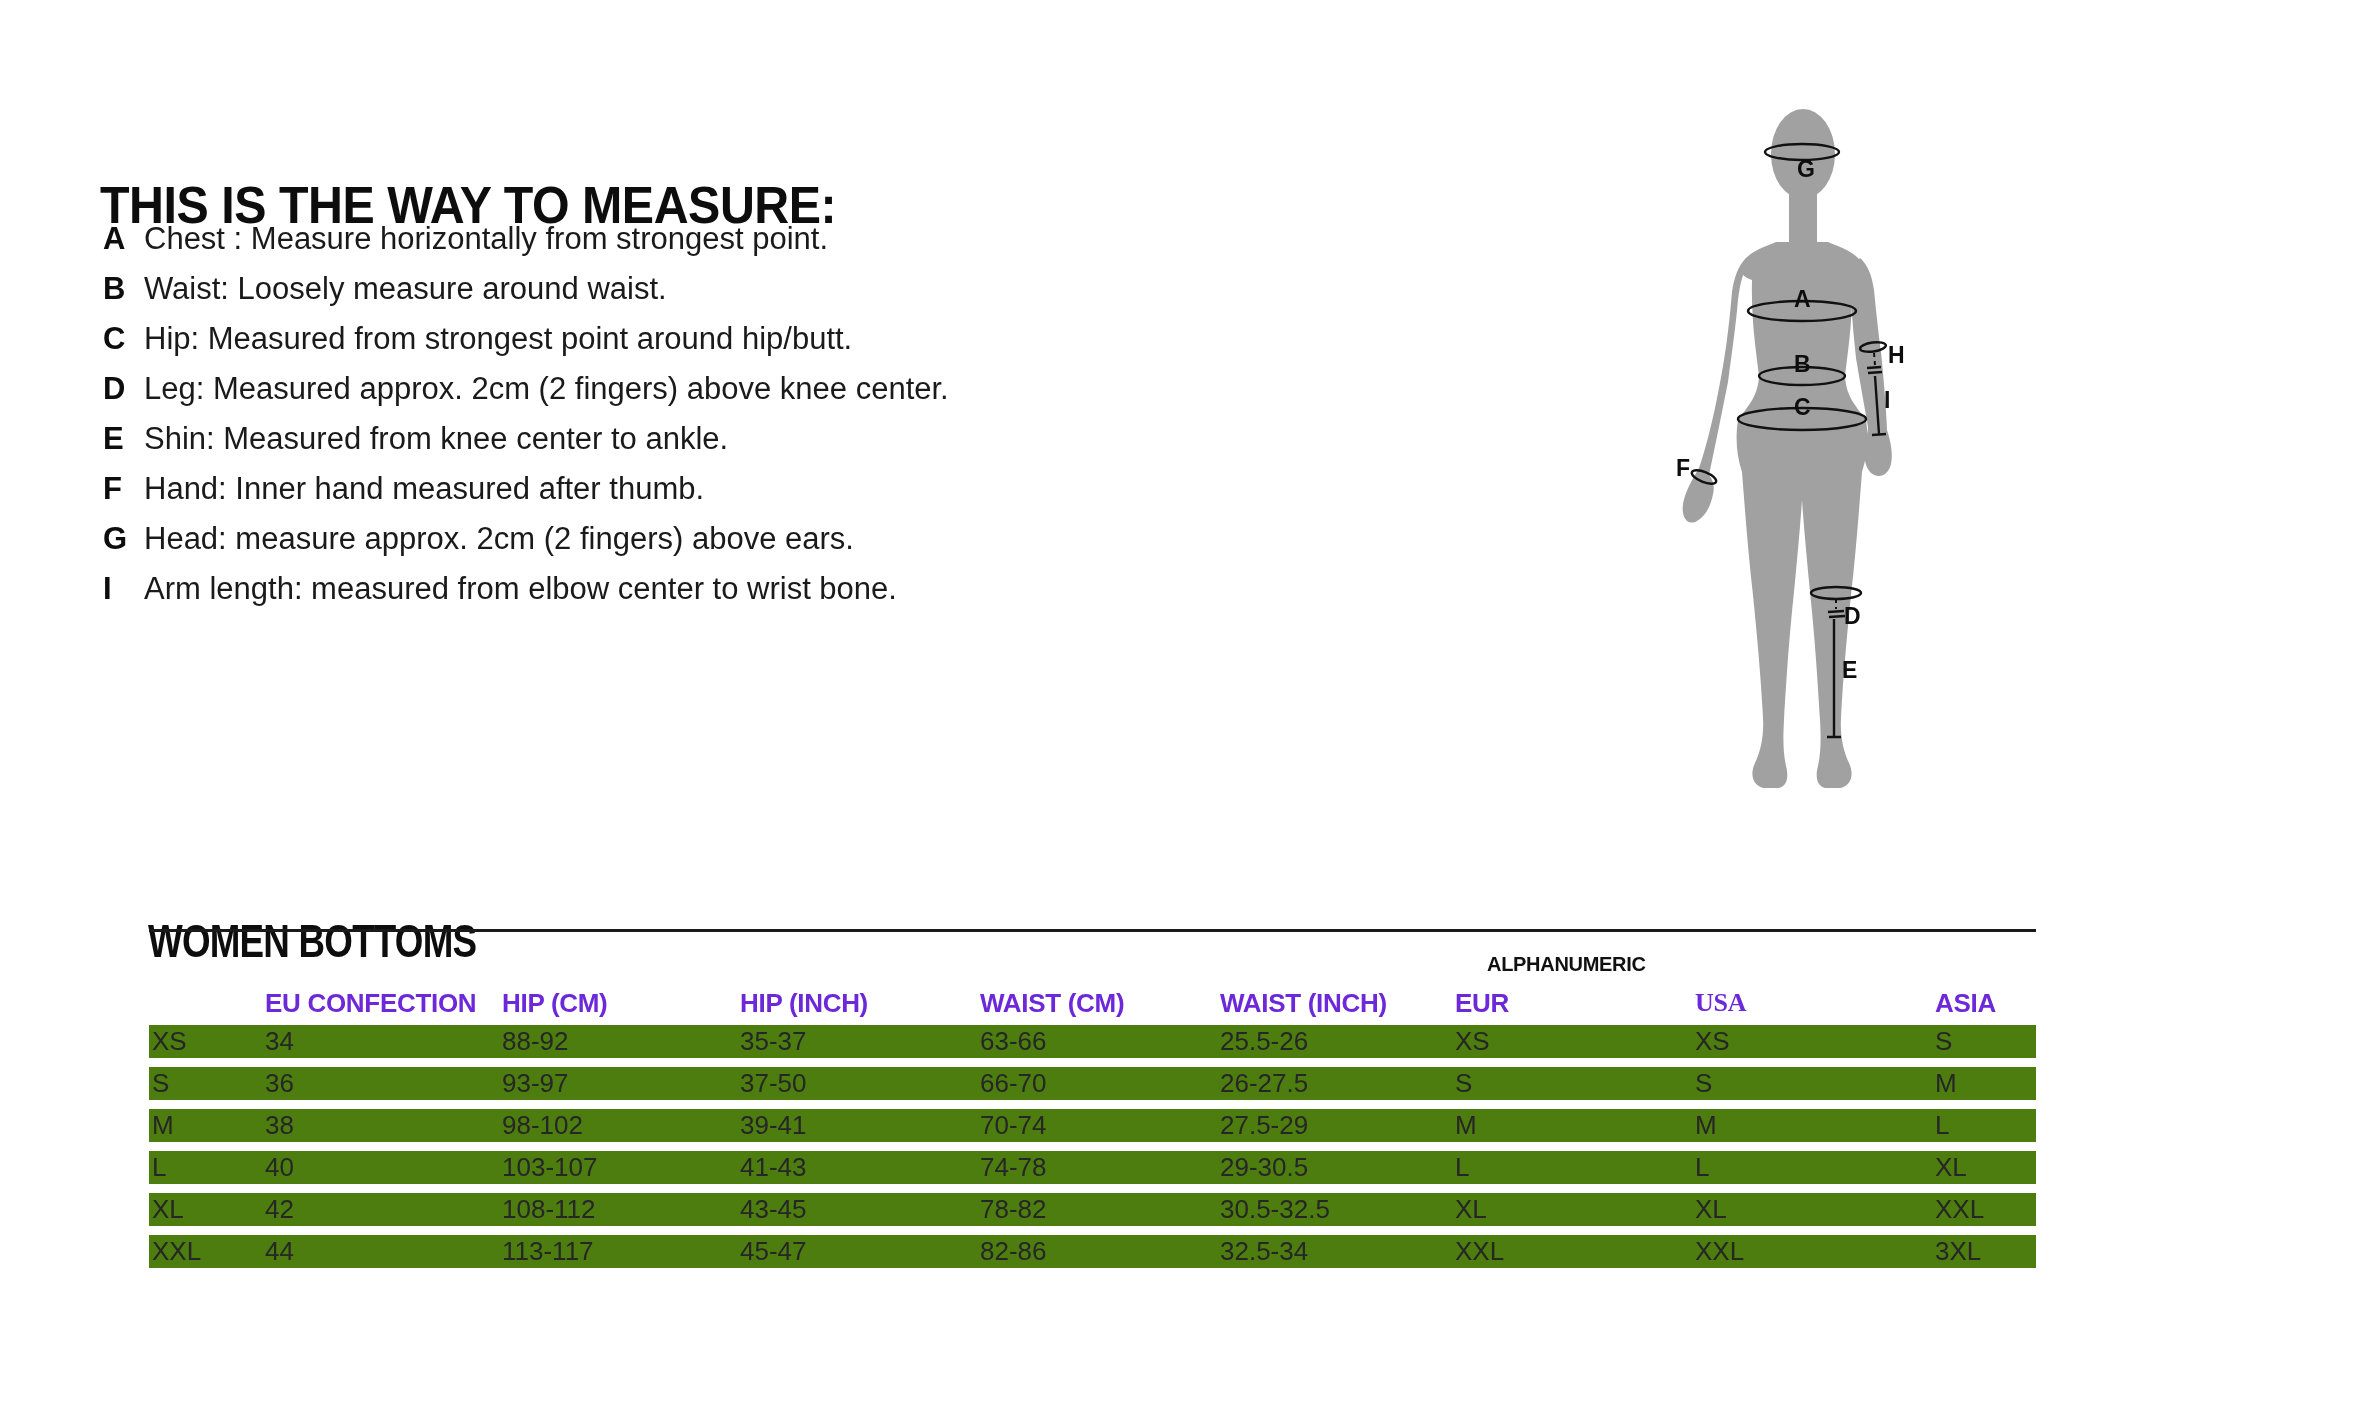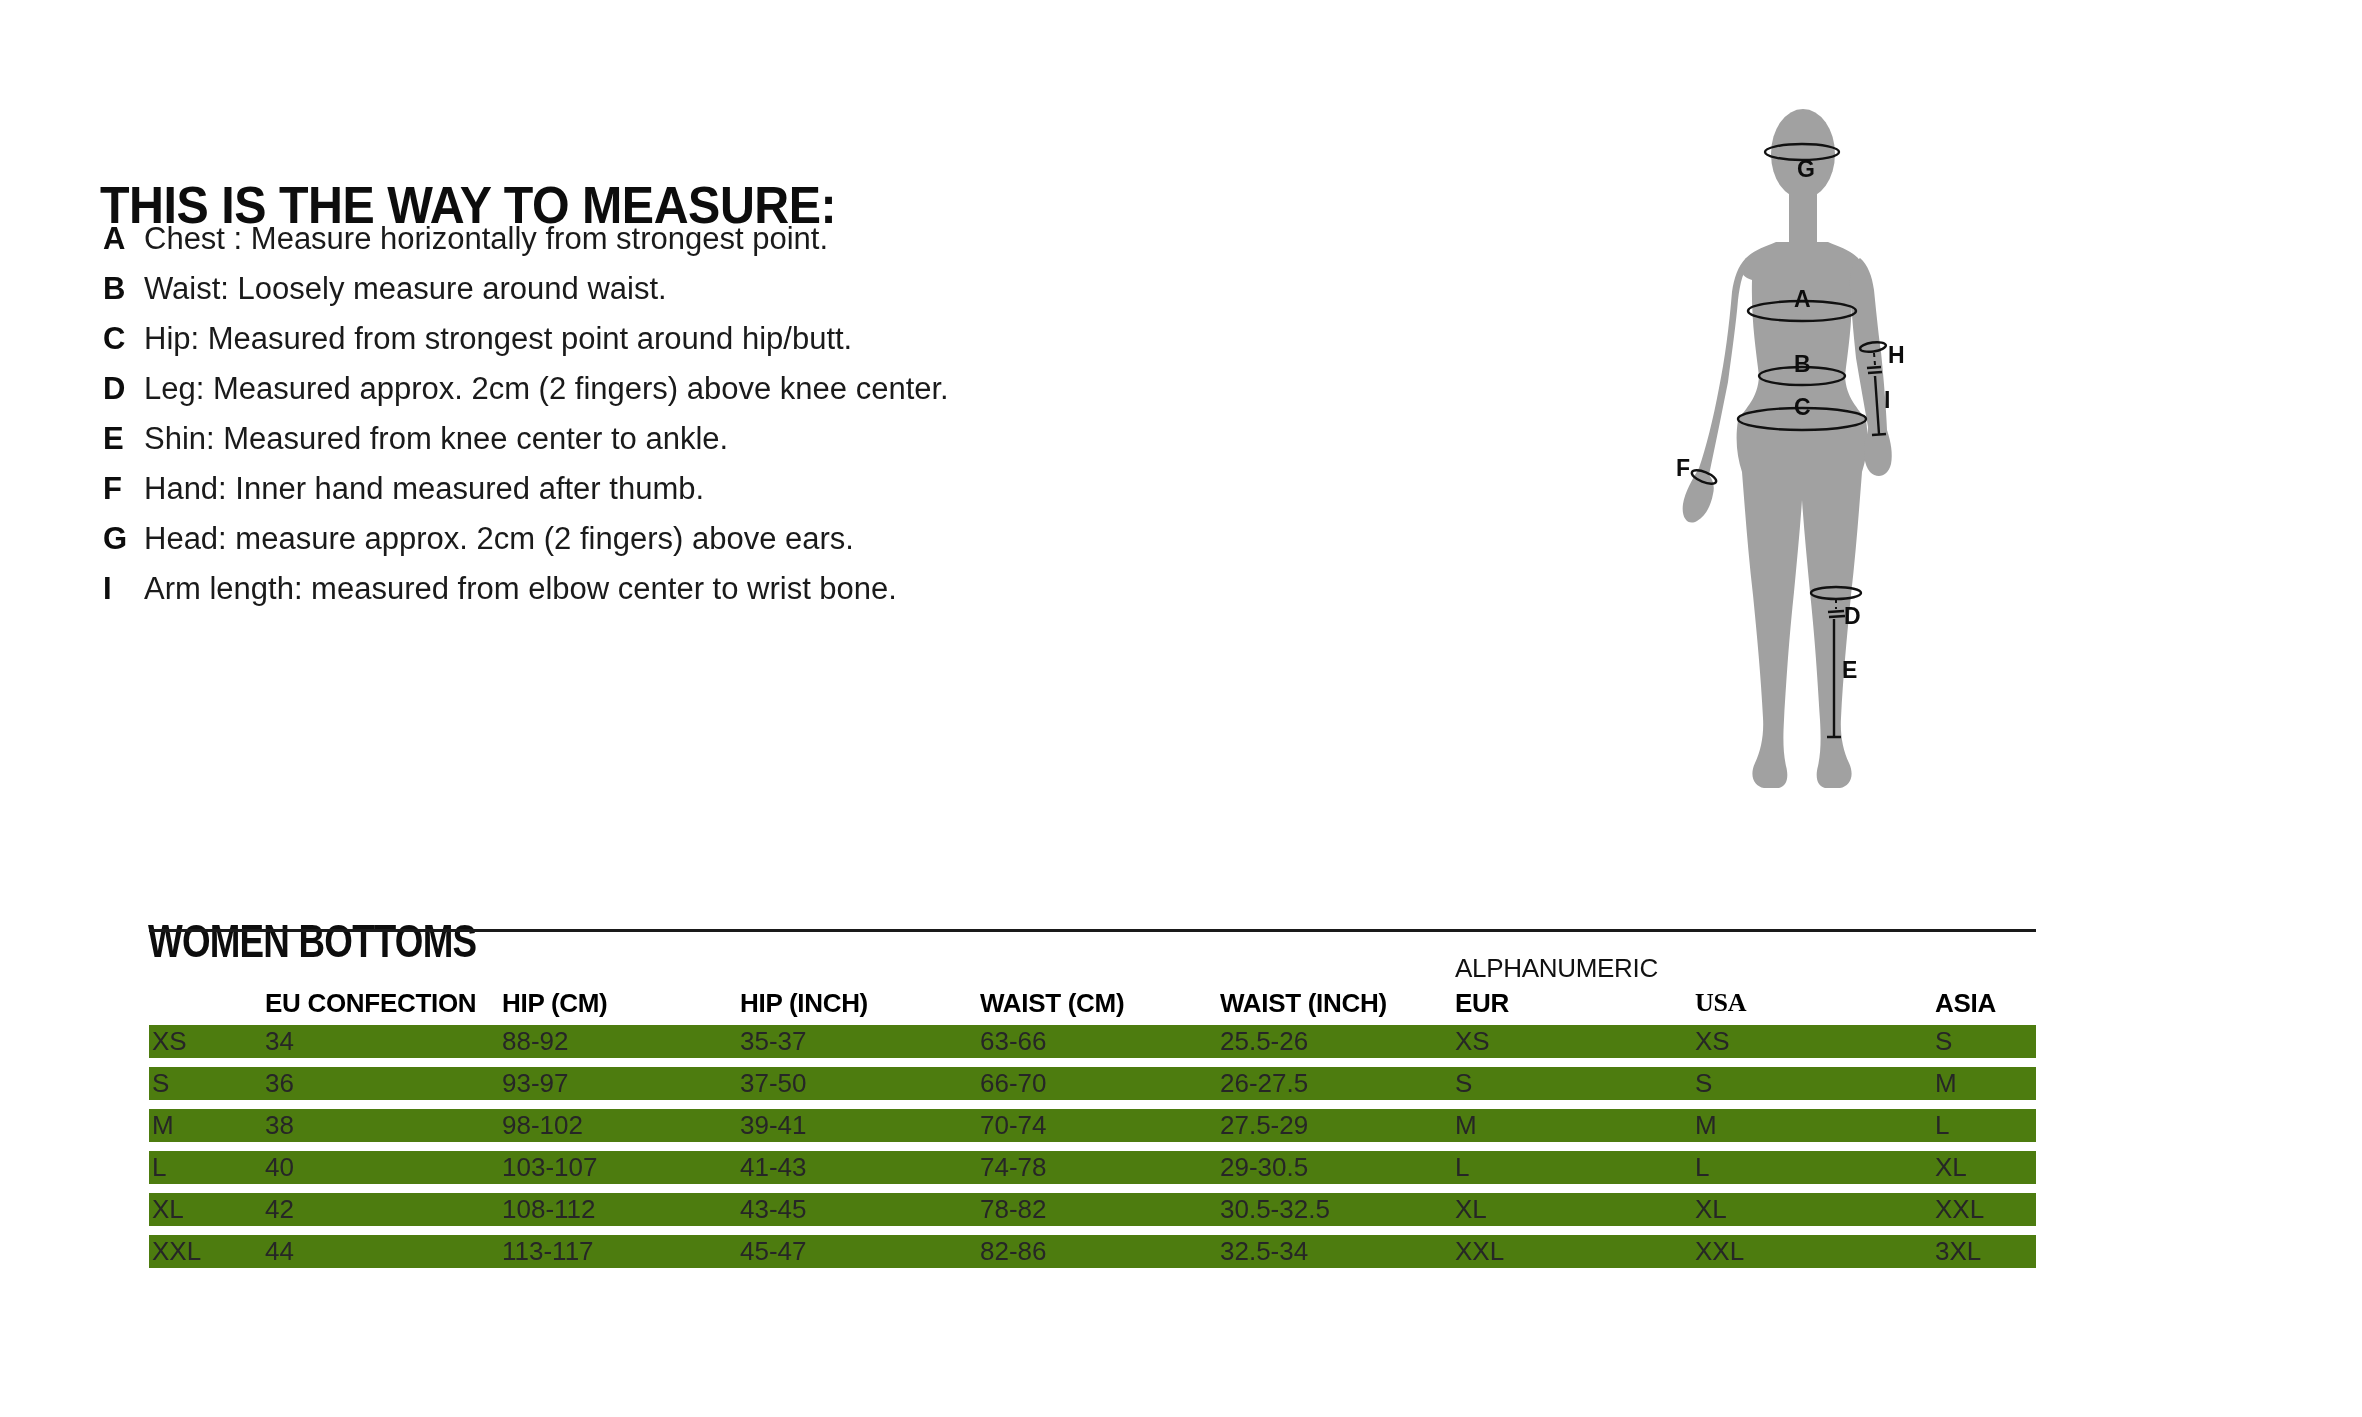--- a/index.html
+++ b/index.html
@@ -20,22 +20,22 @@
   .ann{fill:none;stroke:#111;stroke-width:2.4;}
   .ann-dash{fill:none;stroke:#111;stroke-width:2;stroke-dasharray:4 4;}
   .flabel{font-family:"Liberation Sans","DejaVu Sans",sans-serif;font-size:23px;font-weight:bold;fill:#0d0d0d;}
 
   
   #table-title{position:absolute;left:148px;top:876px;font-size:46px;font-weight:bold;
         letter-spacing:-1px;white-space:nowrap;transform:scaleX(0.80);transform-origin:left center;color:#0d0d0d;}
   #title-rule{position:absolute;left:149px;top:929px;width:2063px;height:3px;background:#1a1a1a;}
 
   .hcell,.cell{position:absolute;white-space:nowrap;}
-  .hcell{font-size:26px;font-weight:bold;color:#000000;letter-spacing:-0.3px;}
-  #alpha-header{position:absolute;left:1455px;top:953px;font-size:26px;font-weight:normal;letter-spacing:-0.3px;}
+  .hcell{font-size:26px;font-weight:bold;color:#6d28d9;letter-spacing:-0.3px;}
+  #alpha-header{position:absolute;left:1487px;top:953px;font-size:20px;font-weight:bold;letter-spacing:-0.3px;}
   #header-row{position:absolute;left:0;top:988px;width:2362px;height:26px;}
 
   .trow{position:absolute;left:149px;width:2063px;height:33px;background:#4d7c0f;}
   .trow .cell{font-size:26px;color:#262626;line-height:33px;top:0;}
   
   .h1{left:265px;} .h2{left:502px;} .h3{left:740px;} .h4{left:980px;}
   .h5{left:1220px;} .h6{left:1455px;} .h7{left:1695px;font-family:Liberation Serif, serif;} .h8{left:1935px;}
   .k0{left:3px;}   .k1{left:116px;} .k2{left:353px;} .k3{left:591px;} .k4{left:831px;}
   .k5{left:1071px;}.k6{left:1306px;}.k7{left:1546px;}.k8{left:1786px;}
 </style>

